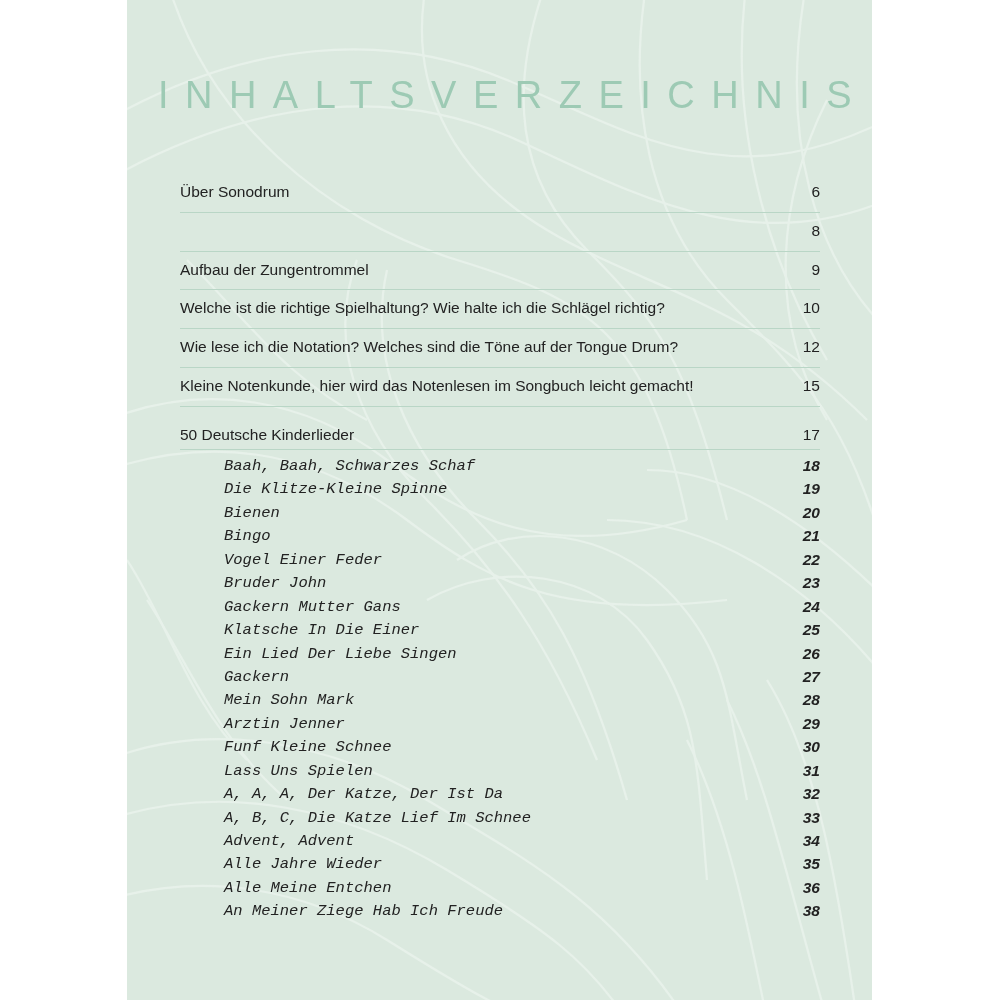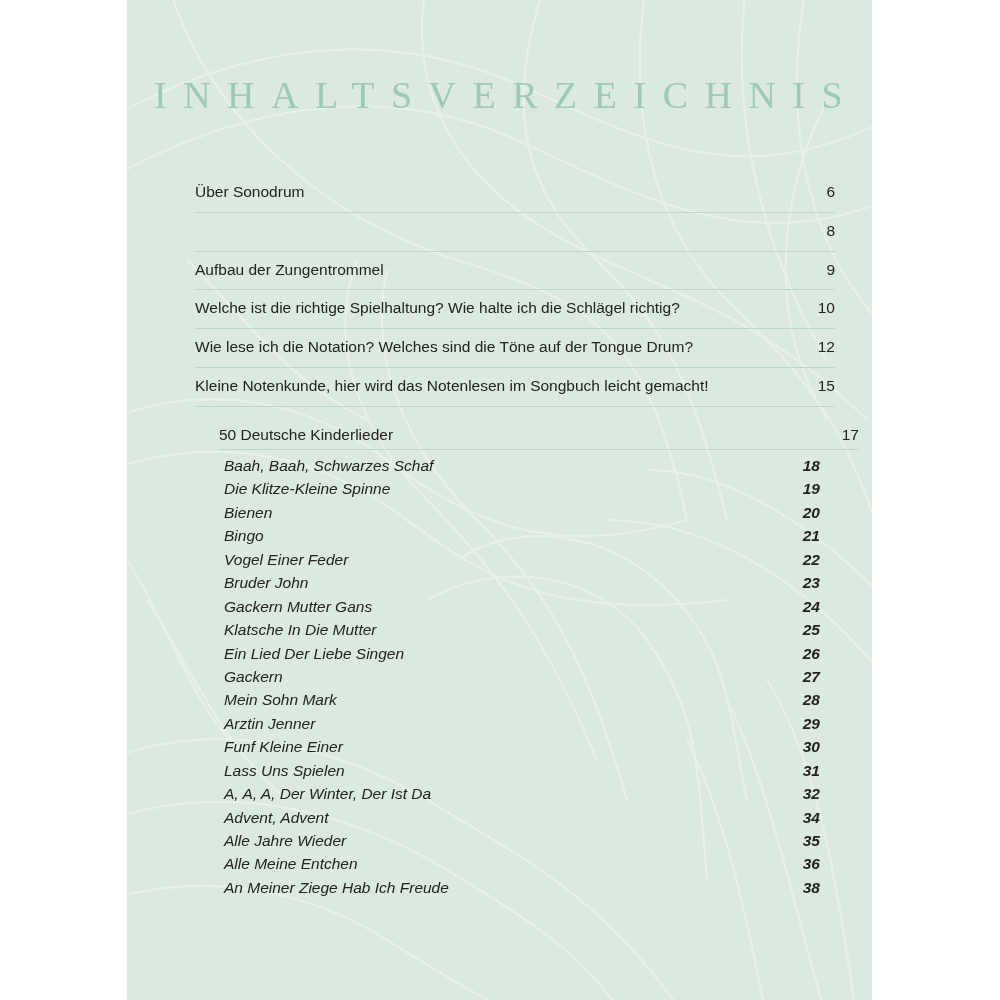--- a/index.html
+++ b/index.html
@@ -23,33 +23,33 @@
       position: absolute;
       left: 0; top: 0;
       width: 745px; height: 1000px;
       pointer-events: none;
     }
     .title {
       position: absolute;
       left: 0;
       top: 70px;
       width: 745px;
-      text-align: left;
-      font-family: Liberation Serif, serif;
+      text-align: center;
+      font-family: Liberation Sans, sans-serif;
       font-size: 38px;
       font-weight: normal;
       letter-spacing: 16.5px;
       color: #9dcab4;
       line-height: 50px;
       padding-left: 27px;
       box-sizing: border-box;
     }
     .toc-main {
       position: absolute;
-      left: 68px;
+      left: 53px;
       top: 174px;
       width: 640px;
     }
     .main-row {
       position: relative;
       height: 38.8px;
       border-bottom: 1px solid #b9d6c6;
       box-sizing: border-box;
       font-family: "Liberation Sans", sans-serif;
       font-size: 15.5px;
@@ -70,21 +70,20 @@
       position: absolute;
       left: 53px;
       top: 416px;
       width: 640px;
       height: 34px;
       border-bottom: 1px solid #b9d6c6;
       box-sizing: border-box;
       font-family: "Liberation Sans", sans-serif;
       font-size: 15.5px;
       color: #222222;
-      margin-left: 39px;
     }
     .section-row .label {
       position: absolute;
       left: 0;
       top: 10px;
       white-space: nowrap;
     }
     .section-row .num {
       position: absolute;
       right: 0;
@@ -102,20 +101,21 @@
       font-family: "Liberation Sans", sans-serif;
       font-style: italic;
       font-size: 15.5px;
       color: #222222;
     }
     .sub-row .label {
       position: absolute;
       left: 0;
       top: 2px;
       white-space: nowrap;
+      font-family: Liberation Mono, monospace;
     }
     .sub-row .num {
       position: absolute;
       right: 0;
       top: 2px;
       font-weight: bold;
     }
   </style>
 </head>
 <body>
@@ -208,50 +208,54 @@
       </div>
     <div class="sub-row">
         <span class="label">Bruder John</span>
         <span class="num">23</span>
       </div>
     <div class="sub-row">
         <span class="label">Gackern Mutter Gans</span>
         <span class="num">24</span>
       </div>
     <div class="sub-row">
-        <span class="label">Klatsche In Die Mutter</span>
+        <span class="label">Klatsche In Die Einer</span>
         <span class="num">25</span>
       </div>
     <div class="sub-row">
         <span class="label">Ein Lied Der Liebe Singen</span>
         <span class="num">26</span>
       </div>
     <div class="sub-row">
         <span class="label">Gackern</span>
         <span class="num">27</span>
       </div>
     <div class="sub-row">
         <span class="label">Mein Sohn Mark</span>
         <span class="num">28</span>
       </div>
     <div class="sub-row">
         <span class="label">Arztin Jenner</span>
         <span class="num">29</span>
       </div>
     <div class="sub-row">
-        <span class="label">Funf Kleine Einer</span>
+        <span class="label">Funf Kleine Schnee</span>
         <span class="num">30</span>
       </div>
     <div class="sub-row">
         <span class="label">Lass Uns Spielen</span>
         <span class="num">31</span>
       </div>
     <div class="sub-row">
-        <span class="label">A, A, A, Der Winter, Der Ist Da</span>
+        <span class="label">A, A, A, Der Katze, Der Ist Da</span>
         <span class="num">32</span>
+      </div>
+    <div class="sub-row">
+        <span class="label">A, B, C, Die Katze Lief Im Schnee</span>
+        <span class="num">33</span>
       </div>
     <div class="sub-row">
         <span class="label">Advent, Advent</span>
         <span class="num">34</span>
       </div>
     <div class="sub-row">
         <span class="label">Alle Jahre Wieder</span>
         <span class="num">35</span>
       </div>
     <div class="sub-row">

